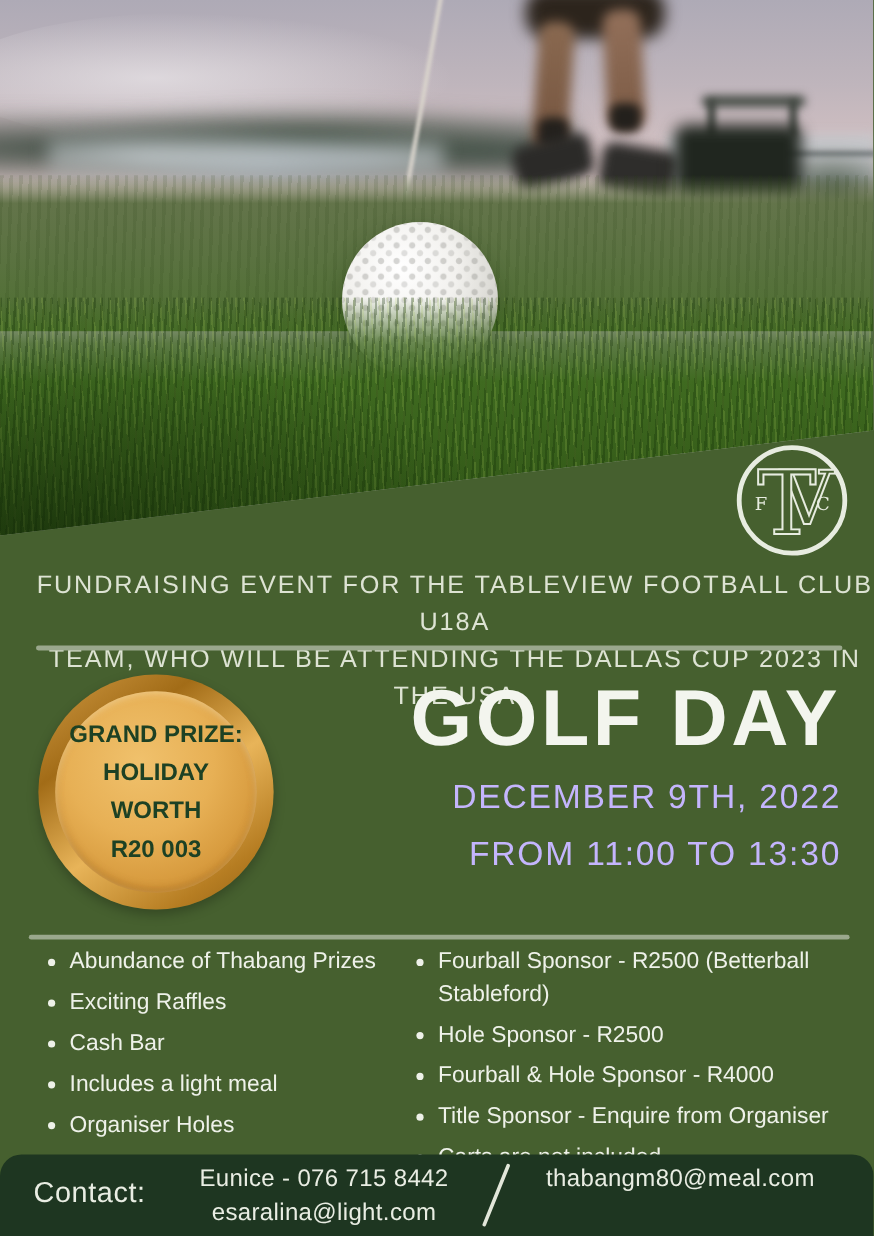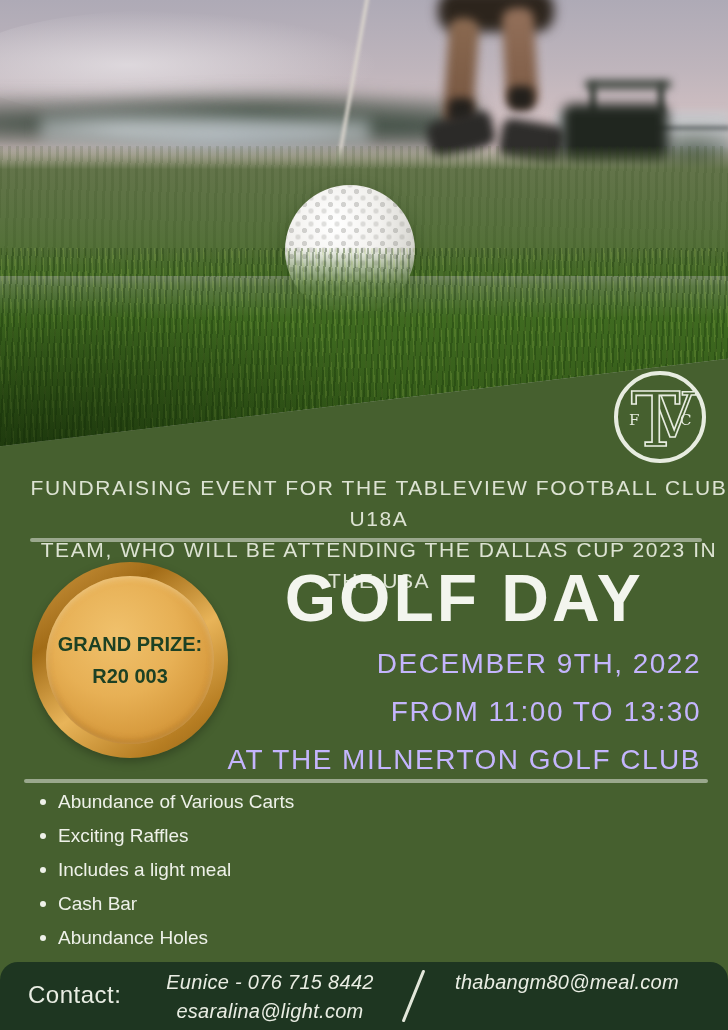--- a/index.html
+++ b/index.html
@@ -110,21 +110,21 @@
   ul.bullets li { position:relative; padding-left:20px; line-height:27px; margin-bottom:7px; }
   ul.bullets li::before { content:''; position:absolute; left:2px; top:11px; width:6px; height:6px;
                border-radius:50%; background:#eef1e9; }
   .bullets-left { left:38px; width:305px; }
   .bullets-right { left:345px; width:372px; }
 
   
   .footer { position:absolute; bottom:0; left:0; width:728px; height:68px; background:#1e3621;
             border-radius:18px 18px 0 0; color:#e9ede3; }
   .contact-label { position:absolute; left:28px; top:19px; font-size:24px; letter-spacing:.5px; }
-  .contact-col { position:absolute; top:6px; text-align:center; font-size:20px; line-height:29px; letter-spacing:.3px;font-style:italic; }
+  .contact-col { position:absolute; top:6px; text-align:center; font-size:20px; line-height:29px; letter-spacing:.3px; }
   .contact-col-1 { left:150px; width:240px; }
   .contact-col-2 { left:442px; width:250px; }
   .contact-slash { position:absolute; left:412px; top:6px; width:3px; height:56px;
             background:#e2e7da; transform:rotate(22deg); border-radius:2px; }
 </style>
 </head>
 <body>
 
 <div class="poster">
 
@@ -165,41 +165,48 @@
   <div class="tagline">
     <div>FUNDRAISING EVENT FOR THE TABLEVIEW FOOTBALL CLUB U18A</div>
     <div>TEAM, WHO WILL BE ATTENDING THE DALLAS CUP 2023 IN THE USA</div>
   </div>
 
   <div class="divider divider-1"></div>
 
   <div class="medallion">
     <div class="medallion-inner">
       <span>GRAND PRIZE:</span>
+      <span>HOLIDAY WORTH</span>
       <span>R20 003</span>
     </div>
   </div>
 
   <div class="title-block">
     <div class="event-title">GOLF DAY</div>
     <div class="event-sub">DECEMBER 9TH, 2022</div>
     <div class="event-sub">FROM 11:00 TO 13:30</div>
-    <div class="event-sub">AT THE MILNERTON GOLF CLUB</div>
   </div>
 
   <div class="divider divider-2"></div>
 
   <ul class="bullets bullets-left">
-    <li>Abundance of Various Carts</li>
+    <li>Abundance of Thabang Prizes</li>
     <li>Exciting Raffles</li>
+    <li>Cash Bar</li>
     <li>Includes a light meal</li>
-    <li>Cash Bar</li>
-    <li>Abundance Holes</li>
+    <li>Organiser Holes</li>
   </ul>
 
+  <ul class="bullets bullets-right">
+    <li>Fourball Sponsor - R2500 (Betterball Stableford)</li>
+    <li>Hole Sponsor - R2500</li>
+    <li>Fourball &amp; Hole Sponsor - R4000</li>
+    <li>Title Sponsor - Enquire from Organiser</li>
+    <li>Carts are not included</li>
+  </ul>
 
   <div class="footer">
     <div class="contact-label">Contact:</div>
     <div class="contact-col contact-col-1">
       <div>Eunice - 076 715 8442</div>
       <div>esaralina@light.com</div>
     </div>
     <div class="contact-slash"></div>
     <div class="contact-col contact-col-2">
       <div>thabangm80@meal.com</div>

